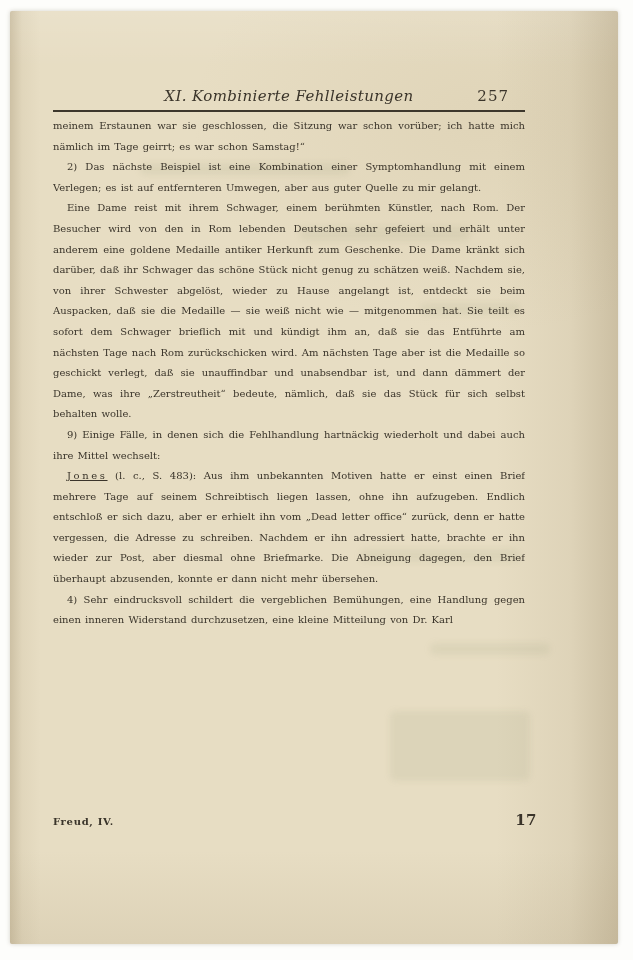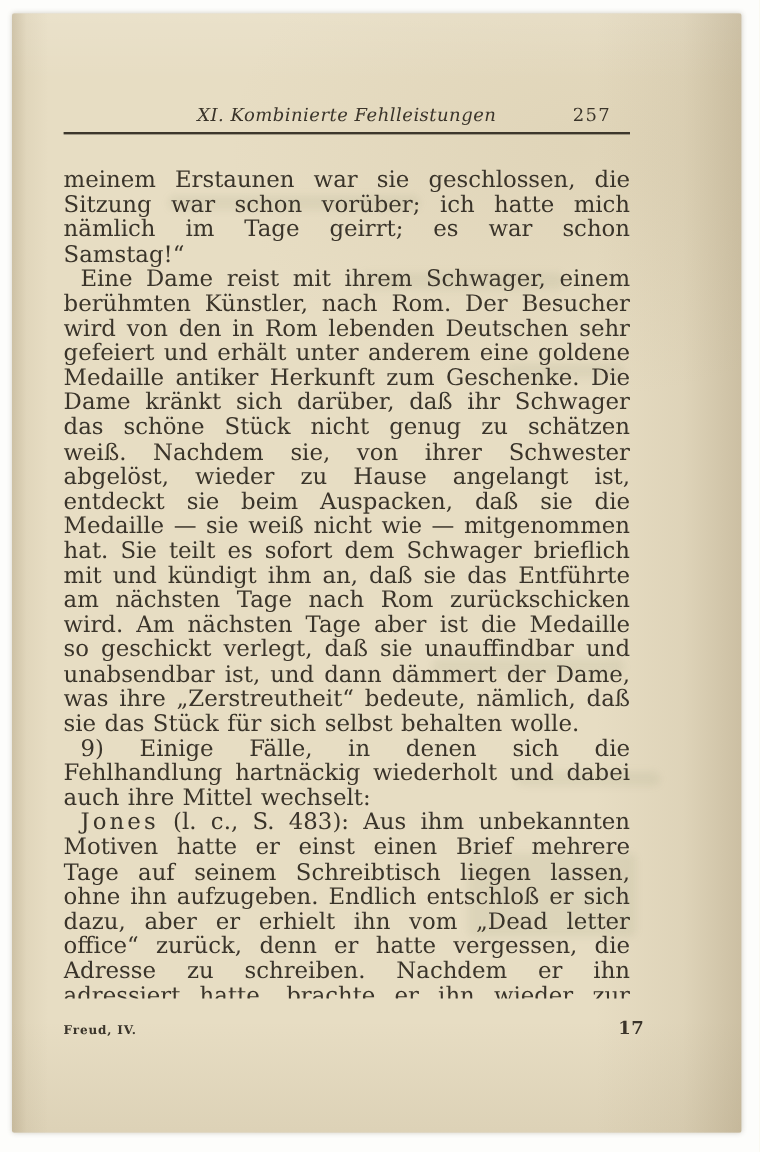--- a/index.html
+++ b/index.html
@@ -72,47 +72,47 @@
     right: 16px;
     top: 0;
     letter-spacing: 1px;
   }
   .header-rule {
     height: 2px;
     background: #3d372c;
     margin-top: 1px;
   }
   .body-text {
-    margin-top: 28px;
+    margin-top: 4px;
     height: 692px;
     overflow: hidden;
-    font-size: 19px;
+    font-size: 10px;
     line-height: 20.6px;
     text-align: justify;
     word-spacing: 1px;
   }
   .para {
     margin: 0;
     text-indent: 14px;
   }
   .para.flush {
     text-indent: 0;
   }
   .sperr {
     letter-spacing: 2.6px;
+    text-decoration: underline;
   }
   .page-footer {
     position: absolute;
     left: 43px;
     top: 800px;
     width: 484px;
     display: flex;
     justify-content: space-between;
     align-items: baseline;
-    margin-top: 37px;
   }
   .footer-signature {
     font-size: 10px;
     font-weight: 700;
     letter-spacing: 0.7px;
   }
   .footer-sheet {
     font-size: 15px;
     font-weight: 700;
     letter-spacing: 0.5px;
@@ -133,20 +133,21 @@
 
     <div class="text-block">
       <div class="running-header">
         <span class="header-title">XI. Kombinierte Fehlleistungen</span>
         <span class="header-page-number">257</span>
       </div>
       <div class="header-rule"></div>
 
       <div class="body-text">
           <p class="para flush"><span>meinem Erstaunen war sie geschlossen, die Sitzung war schon vorüber; ich hatte mich nämlich im Tage geirrt; es war schon Samstag!“</span></p>
+          <p class="para"><span>2) Das nächste Beispiel ist eine Kombination einer Symptomhandlung mit einem Verlegen; es ist auf entfernteren Umwegen, aber aus guter Quelle zu mir gelangt.</span></p>
           <p class="para"><span>Eine Dame reist mit ihrem Schwager, einem berühmten Künstler, nach Rom. Der Besucher wird von den in Rom lebenden Deutschen sehr gefeiert und erhält unter anderem eine goldene Medaille antiker Herkunft zum Geschenke. Die Dame kränkt sich darüber, daß ihr Schwager das schöne Stück nicht genug zu schätzen weiß. Nachdem sie, von ihrer Schwester abgelöst, wieder zu Hause angelangt ist, entdeckt sie beim Auspacken, daß sie die Medaille — sie weiß nicht wie — mitgenommen hat. Sie teilt es sofort dem Schwager brieflich mit und kündigt ihm an, daß sie das Entführte am nächsten Tage nach Rom zurückschicken wird. Am nächsten Tage aber ist die Medaille so geschickt verlegt, daß sie unauffindbar und unabsendbar ist, und dann dämmert der Dame, was ihre „Zerstreutheit“ bedeute, nämlich, daß sie das Stück für sich selbst behalten wolle.</span></p>
           <p class="para"><span>9) Einige Fälle, in denen sich die Fehlhandlung hartnäckig wiederholt und dabei auch ihre Mittel wechselt:</span></p>
           <p class="para"><span class="sperr">Jones</span><span> (l. c., S. 483): Aus ihm unbekannten Motiven hatte er einst einen Brief mehrere Tage auf seinem Schreibtisch liegen lassen, ohne ihn aufzugeben. Endlich entschloß er sich dazu, aber er erhielt ihn vom „Dead letter office“ zurück, denn er hatte vergessen, die Adresse zu schreiben. Nachdem er ihn adressiert hatte, brachte er ihn wieder zur Post, aber diesmal ohne Briefmarke. Die Abneigung dagegen, den Brief überhaupt abzusenden, konnte er dann nicht mehr übersehen.</span></p>
           <p class="para"><span>4) Sehr eindrucksvoll schildert die vergeblichen Bemühungen, eine Handlung gegen einen inneren Widerstand durchzusetzen, eine kleine Mitteilung von Dr. Karl </span></p>
         </div>
     </div>
 
     <div class="page-footer">
       <span class="footer-signature">Freud, IV.</span>
       <span class="footer-sheet">17</span>

